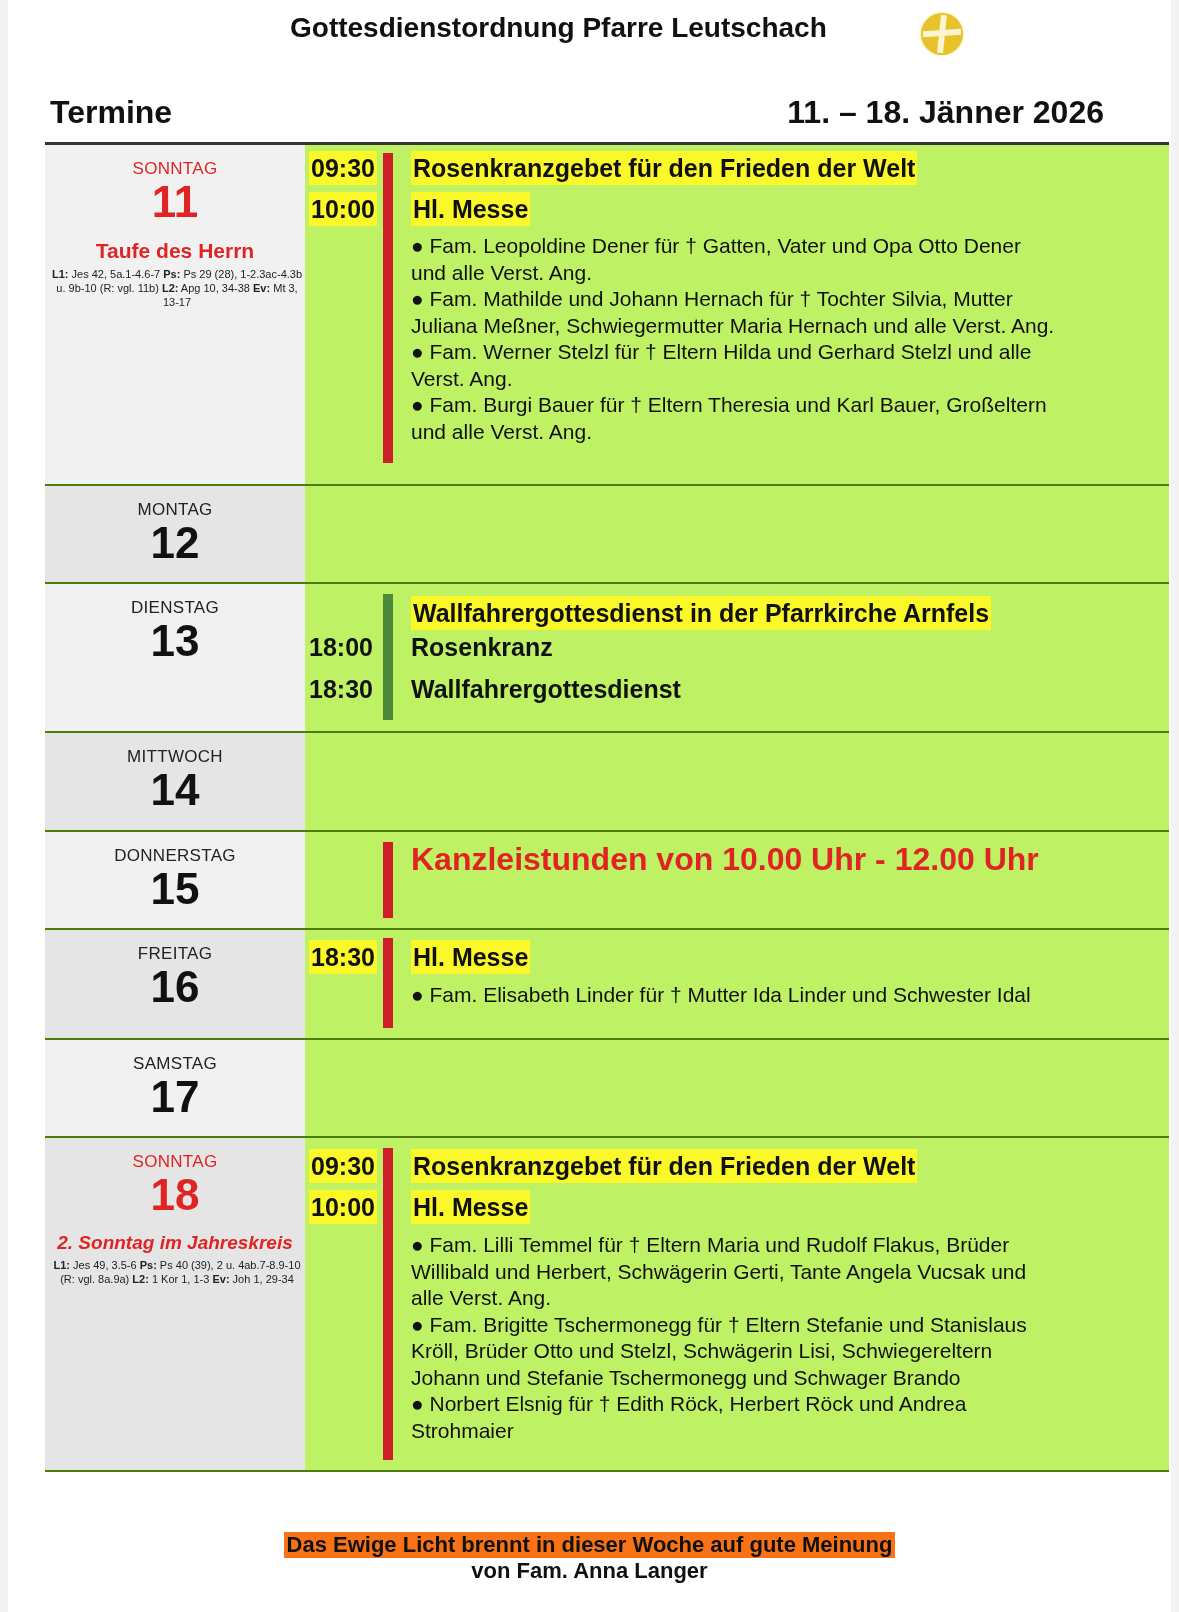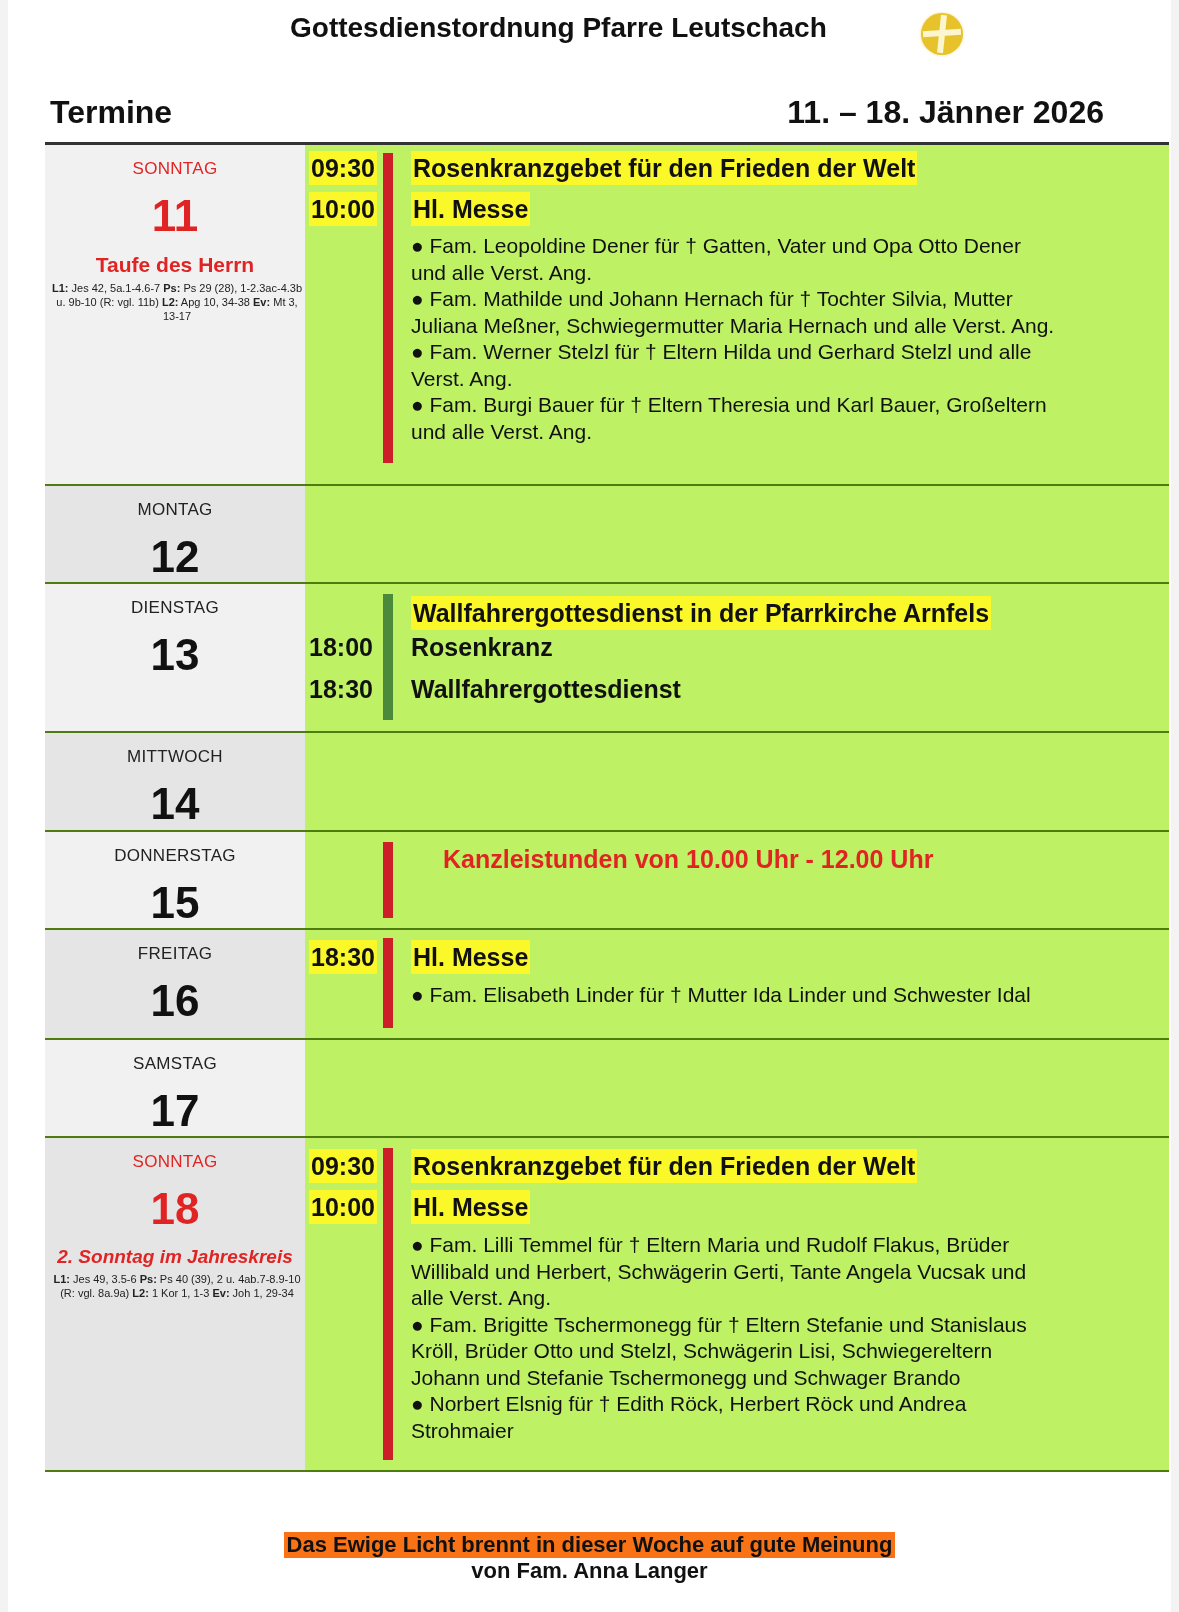--- a/index.html
+++ b/index.html
@@ -32,37 +32,37 @@
   .rule { position: absolute; left: 45px; top: 142px; width: 1124px; height: 3px; background: #333; }
 
   .table { position: absolute; left: 45px; top: 145px; width: 1124px; }
   .day-row { position: relative; border-bottom: 2px solid #4d7c0f; display: flex; }
   .day-col { width: 260px; flex: none; text-align: center; position: relative; }
   .day-col.light { background: #f1f1f1; }
   .day-col.dark { background: #e5e5e5; }
   .content-col { flex: 1; position: relative; background: #bef264; }
 
   .dayname { font-size: 17px; color: #222; margin-top: 14px; letter-spacing: 0.3px; }
-  .daynum { font-size: 44px; font-weight: bold; line-height: 46px; margin-top: 14px; color: #111; }
+  .daynum { font-size: 44px; font-weight: bold; line-height: 46px; margin-top: 0; color: #111; }
   .red { color: #e02424 !important; }
   .feast { font-size: 21px; font-weight: bold; color: #e02424; margin-top: 14px; }
   .readings { font-size: 11px; line-height: 14px; color: #222; padding: 4px 2px 0 6px; }
   .readings b { font-weight: bold; }
 
   .bar { position: absolute; left: 78px; width: 10px; }
   .bar.red-bar { background: #cc1f27; }
   .bar.green-bar { background: #4a8a3a; }
 
   .ev { position: absolute; left: 0; height: 34px; }
   .time { position: absolute; left: 4px; font-size: 25px; font-weight: bold; line-height: 34px; }
   .etitle { position: absolute; left: 106px; font-size: 25px; font-weight: bold; line-height: 34px; white-space: nowrap; }
   .hl { background: #fbf82a; padding: 0 2px; }
   .intentions { position: absolute; left: 106px; width: 720px; font-size: 21px; line-height: 26.5px; color: #111; }
   .intentions div { white-space: nowrap; }
-  .kanzlei { position: absolute; left: 106px; font-size: 25px; font-weight: bold; color: #e02424; line-height: 34px; white-space: nowrap; margin-left: 32px; }
+  .kanzlei { position: absolute; left: 106px; font-size: 32px; font-weight: bold; color: #e02424; line-height: 34px; white-space: nowrap; }
 
   .footer { position: absolute; top: 1532px; left: 0; width: 1179px; text-align: center; }
   .footer .l1 { font-size: 22px; font-weight: bold; display: inline-block; background: #f97316; padding: 0 3px; line-height: 26px; }
   .footer .l2 { font-size: 22px; font-weight: bold; line-height: 26px; }
 </style>
 </head>
 <body>
 
 <div class="edge-left"></div>
 <div class="edge-right"></div>

